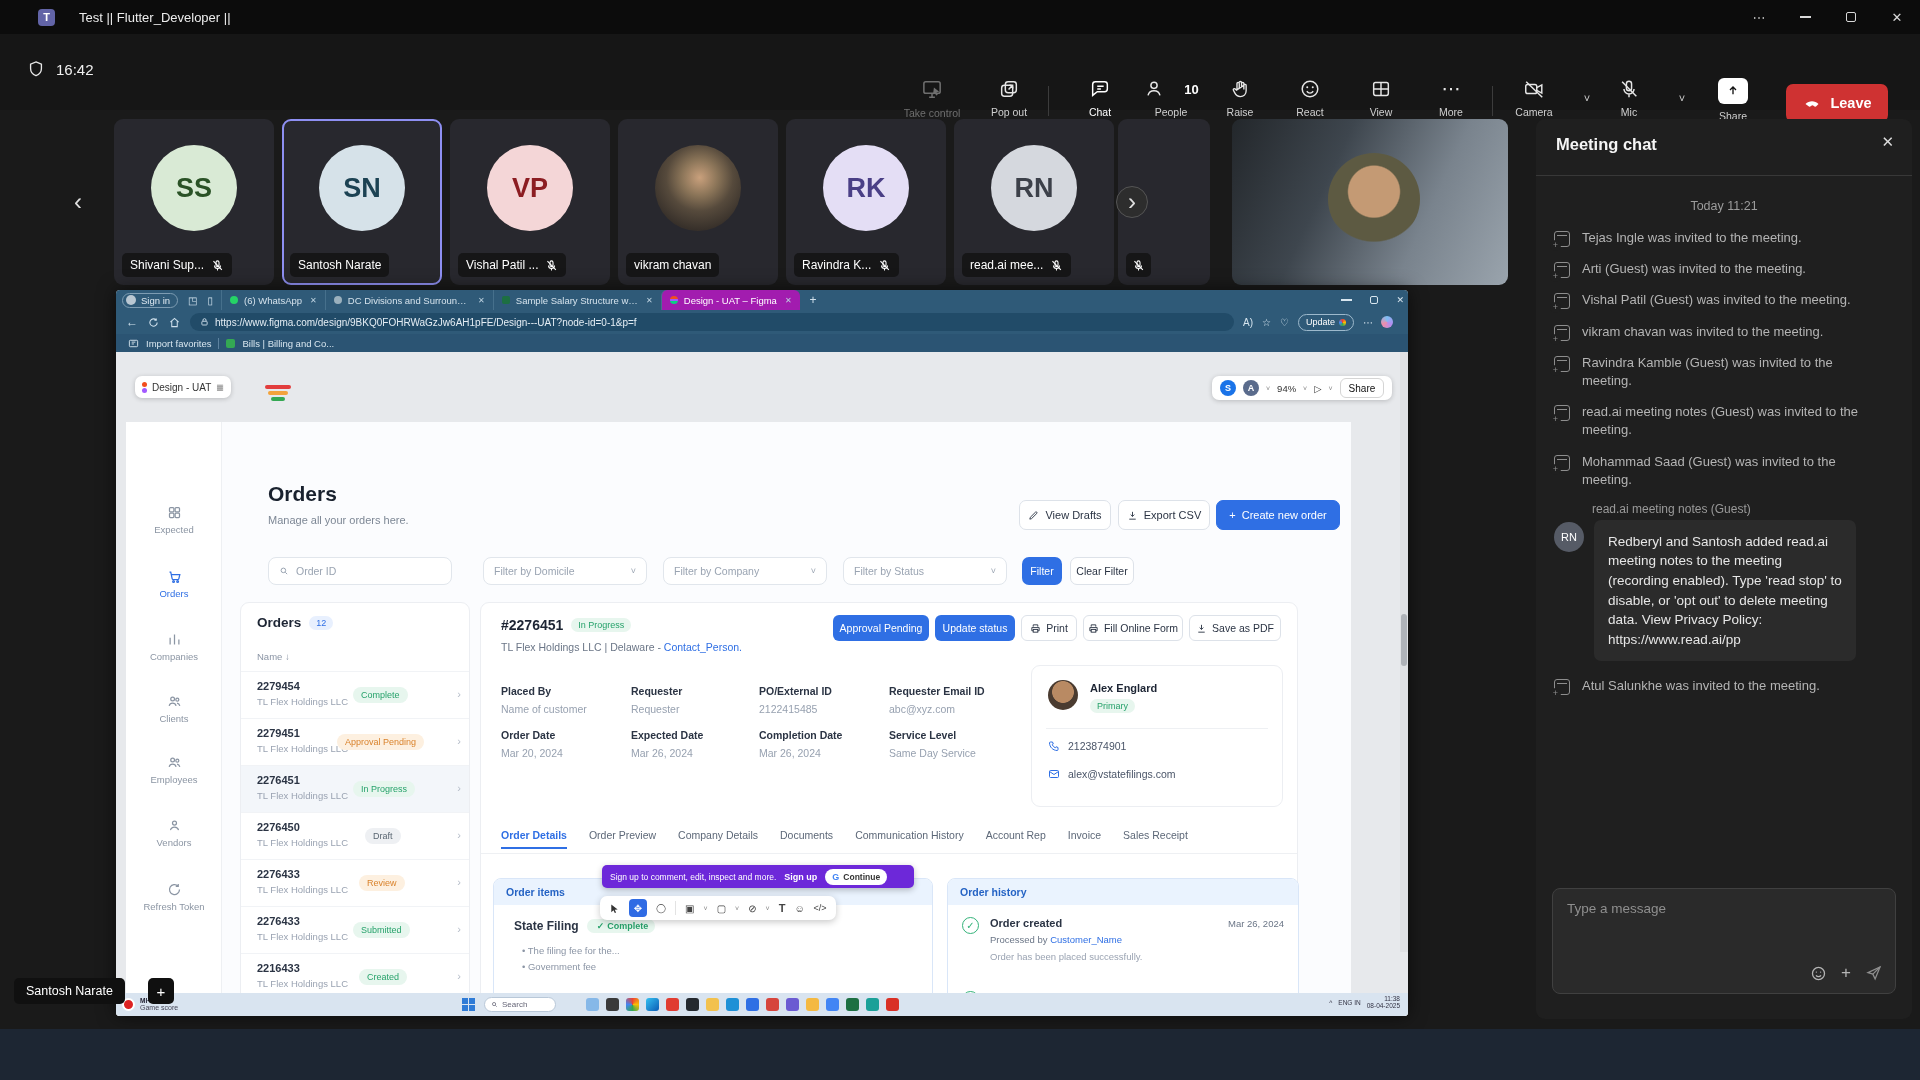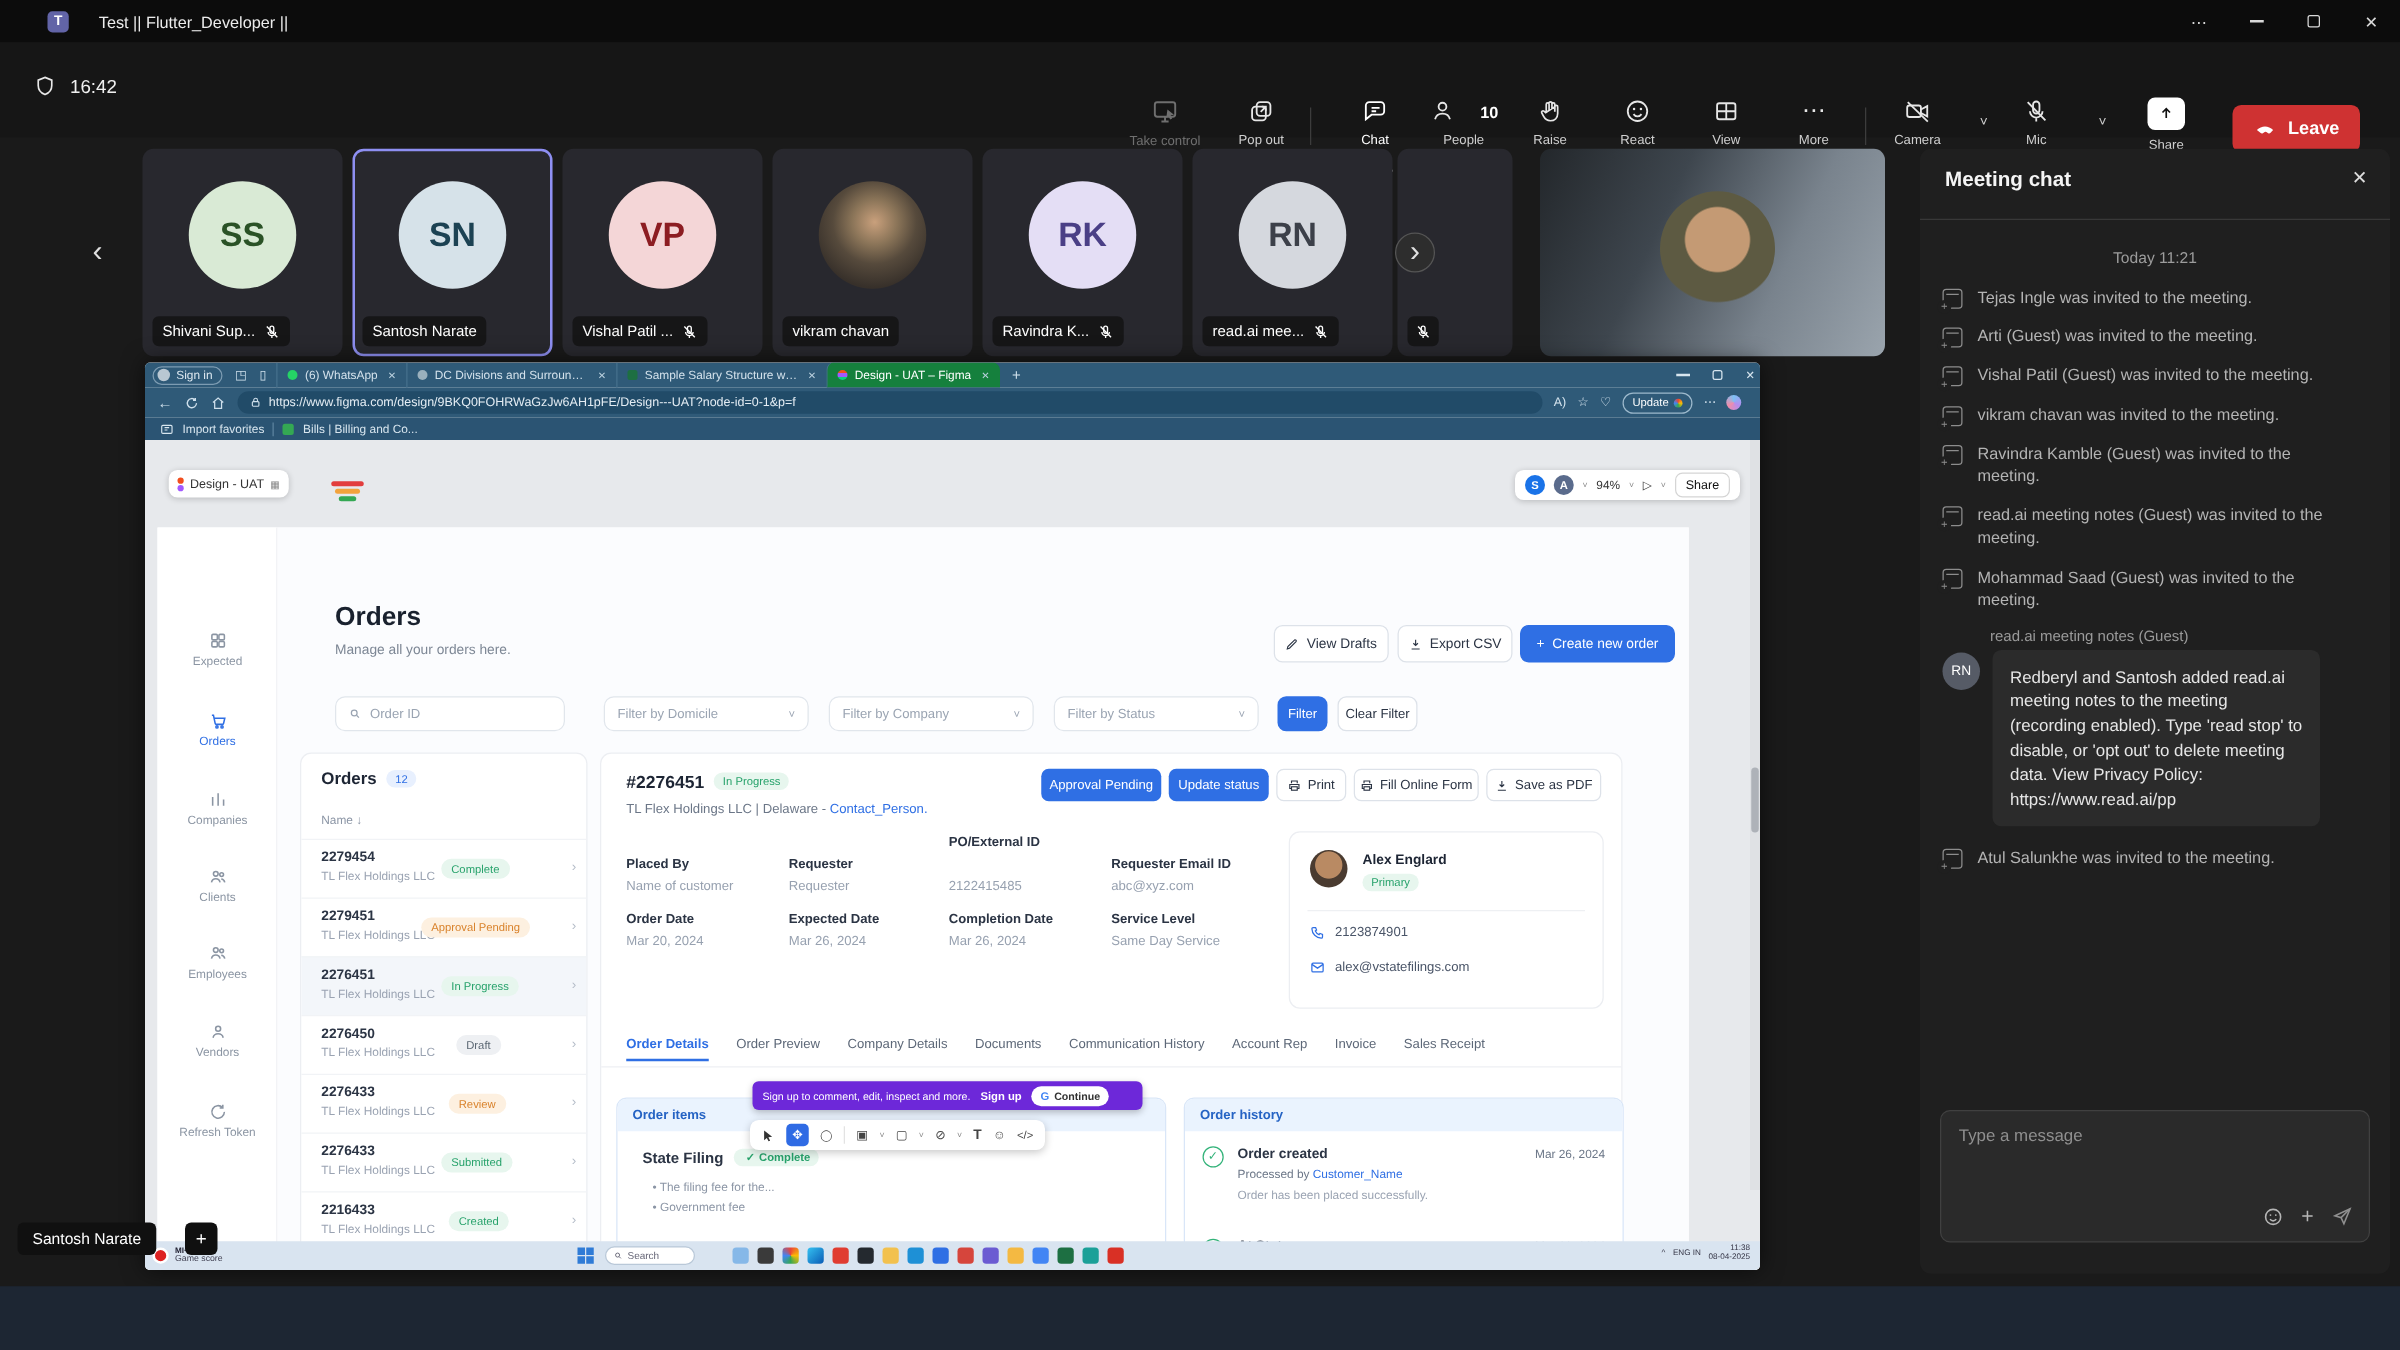--- a/index.html
+++ b/index.html
@@ -40,21 +40,21 @@
 .stripArrow.rt{background:#2d2d2d;border:1px solid #555;border-radius:50%}
 
 .browser{position:absolute;left:116px;top:290px;width:1292px;height:726px;background:#e9eaec;border-radius:4px;overflow:hidden;box-shadow:0 0 18px rgba(0,0,0,.6);font-family:"Liberation Sans",sans-serif}
 .tabstrip{position:absolute;left:0;top:0;width:1292px;height:20px;background:#2f5a78;display:flex;align-items:center;color:#dfeaf2}
 .profile{display:flex;align-items:center;gap:5px;border:1px solid #7d9cb2;border-radius:9px;height:15px;padding:0 7px 0 3px;margin-left:6px;font-size:9.5px}
 .pdot{width:10px;height:10px;border-radius:50%;background:#b9c7d2}
 .tsic{margin-left:10px;color:#cfe0ec;font-size:10px}
 .btab{display:flex;align-items:center;gap:6px;height:20px;padding:0 8px;font-size:9.5px;color:#d4e2ec;max-width:168px;white-space:nowrap;border-left:1px solid #46708c}
 .btab .fx{width:8px;height:8px;border-radius:50%;flex:none}
 .btab .cl{font-size:8px;color:#bcd2e0;margin-left:2px}
-.btab.act{background:#15803d;border-radius:6px 6px 0 0;color:#fff}
+.btab.act{background:#a21caf;border-radius:6px 6px 0 0;color:#fff}
 .btab .tl{overflow:hidden;text-overflow:ellipsis}
 .bwc{position:absolute;right:4px;top:0;height:20px;display:flex;align-items:center;gap:18px;color:#d8e6ef;font-size:9px}
 .urlrow{position:absolute;left:0;top:20px;width:1292px;height:24px;background:#2f5a78;display:flex;align-items:center;color:#d8e6ef}
 .nav{margin-left:10px;font-size:12px;color:#cfe0ec}
 .urlfield{margin-left:10px;width:1044px;height:18px;background:#214b68;border-radius:9px;display:flex;align-items:center;gap:6px;padding:0 10px;font-size:10px;color:#e4edf4;white-space:nowrap;overflow:hidden}
 .uic{margin-left:9px;font-size:10px;color:#d5e4ee}
 .updbtn{margin-left:9px;height:17px;border:1px solid #9db9cc;border-radius:9px;display:flex;align-items:center;gap:4px;padding:0 7px;font-size:9px;color:#fff}
 .updot{width:7px;height:7px;border-radius:50%;background:conic-gradient(#e94335,#fbbc04,#34a853,#4285f4,#e94335)}
 .copilot{width:12px;height:12px;border-radius:50%;background:conic-gradient(#7cc0f4,#b48df0,#f08daa,#7cc0f4);margin-left:8px}
 .bkrow{position:absolute;left:0;top:44px;width:1292px;height:18px;background:#2b567400;display:flex;align-items:center;background:#2b5473;font-size:9.5px;color:#d8e6ef;gap:7px}
@@ -661,21 +661,21 @@
             <svg width="11" height="11" viewBox="0 0 24 24" fill="none" stroke="#2b3444" stroke-width="2">
                 <path d="M12 4v10m-4-4l4 4 4-4M5 20h14"></path>
               </svg>
             <span>Save as PDF</span>
             </div>
 
           <div class="flabel" style="left:20px;top:82px">Placed By</div>
           <div class="fvalue" style="left:20px;top:100px">Name of customer</div>
           <div class="flabel" style="left:150px;top:82px">Requester</div>
           <div class="fvalue" style="left:150px;top:100px">Requester</div>
-          <div class="flabel" style="left:278px;top:65px">PO/External ID</div>
+          <div class="flabel" style="left:278px;top:82px">PO/External ID</div>
           <div class="fvalue" style="left:278px;top:100px">2122415485</div>
           <div class="flabel" style="left:408px;top:82px">Requester Email ID</div>
           <div class="fvalue" style="left:408px;top:100px">abc@xyz.com</div>
           <div class="flabel" style="left:20px;top:126px">Order Date</div>
           <div class="fvalue" style="left:20px;top:144px">Mar 20, 2024</div>
           <div class="flabel" style="left:150px;top:126px">Expected Date</div>
           <div class="fvalue" style="left:150px;top:144px">Mar 26, 2024</div>
           <div class="flabel" style="left:278px;top:126px">Completion Date</div>
           <div class="fvalue" style="left:278px;top:144px">Mar 26, 2024</div>
           <div class="flabel" style="left:408px;top:126px">Service Level</div>

